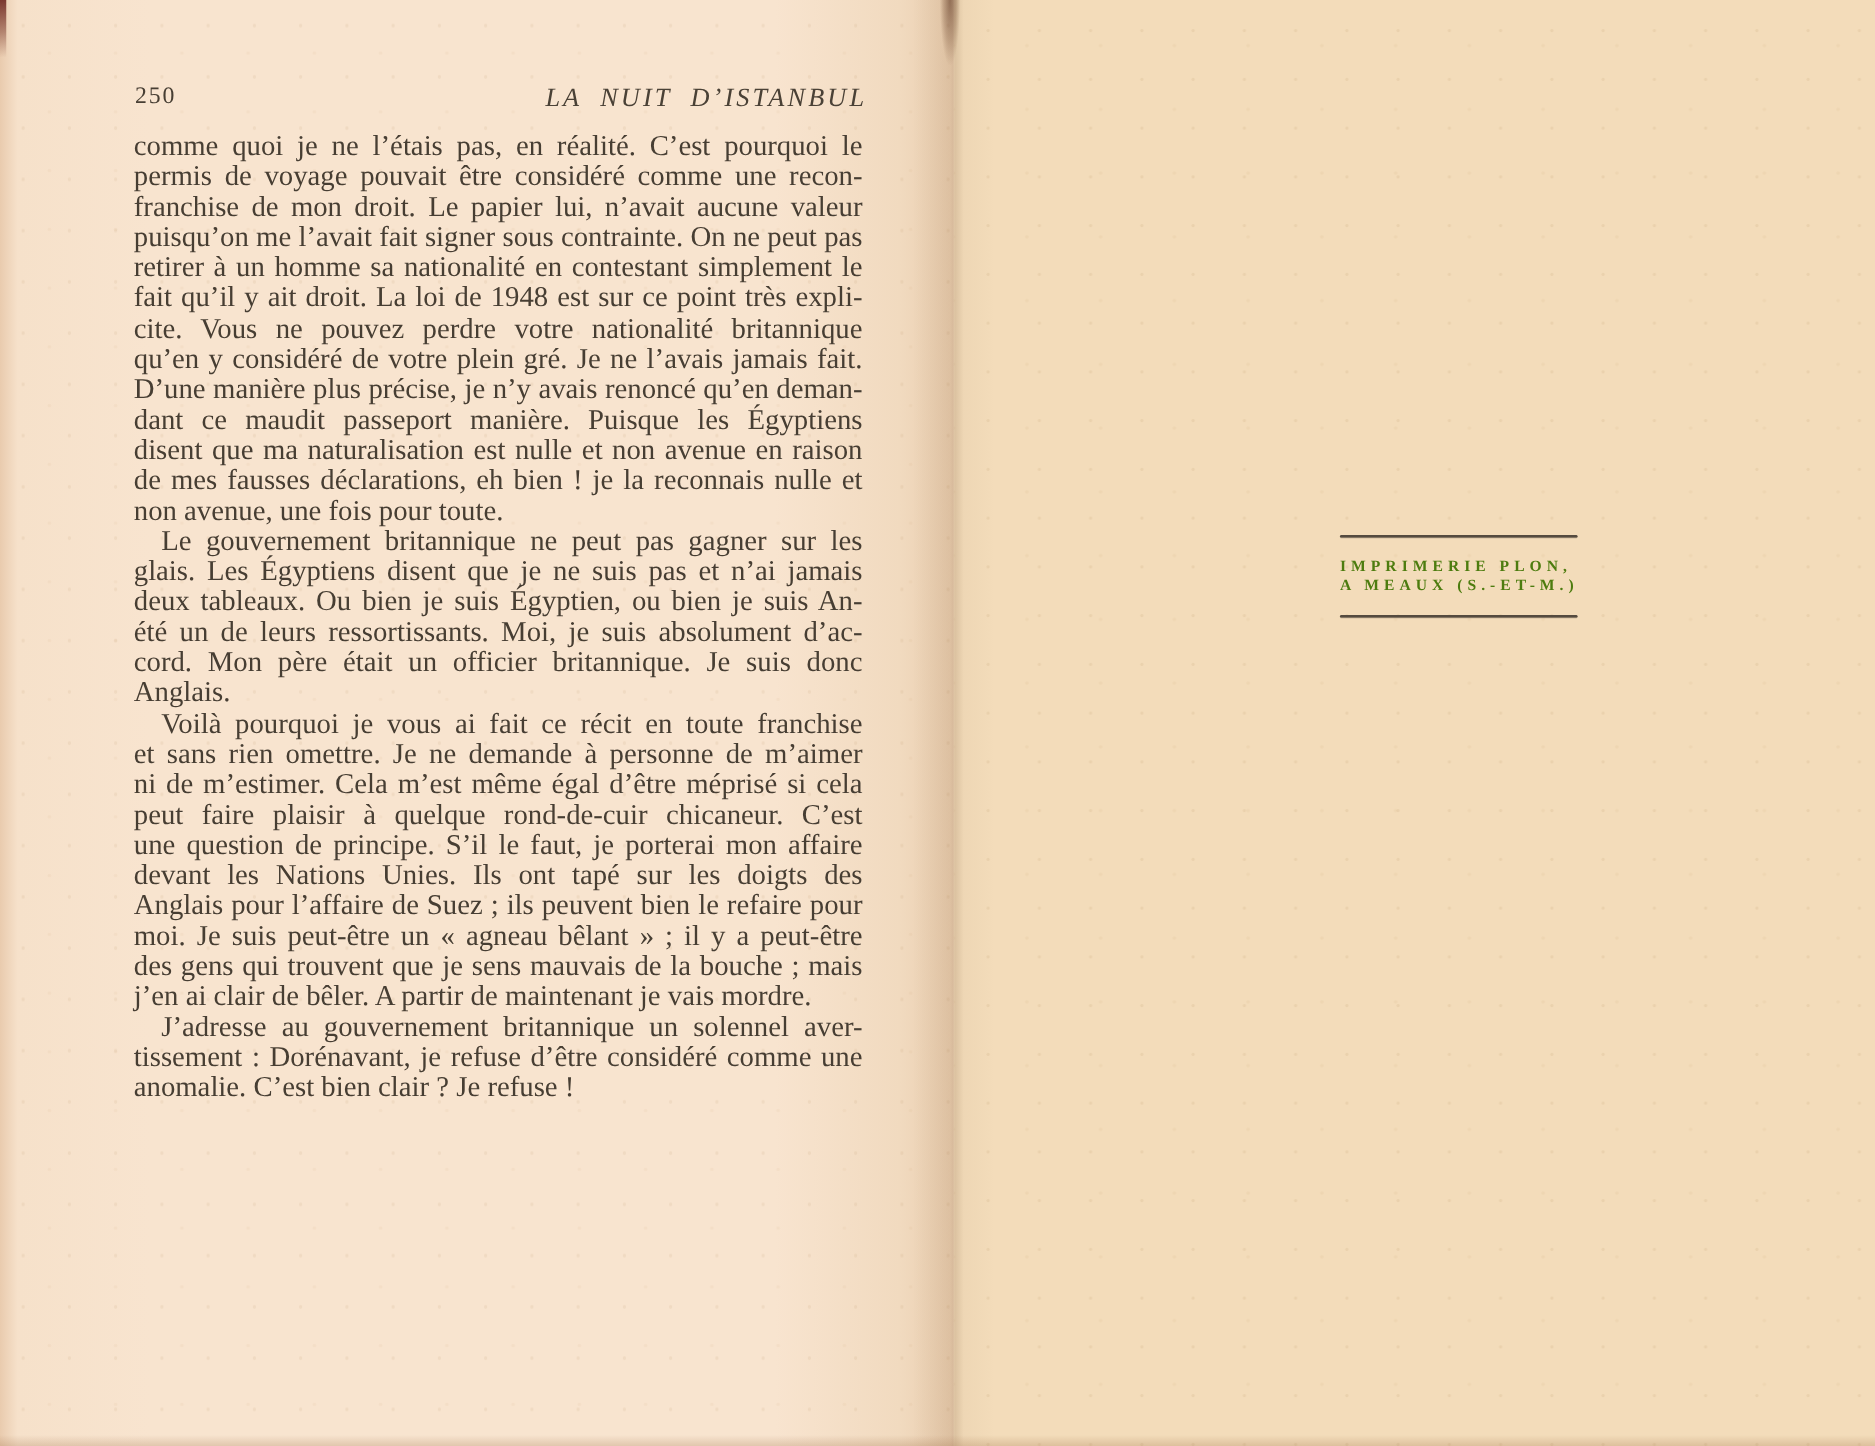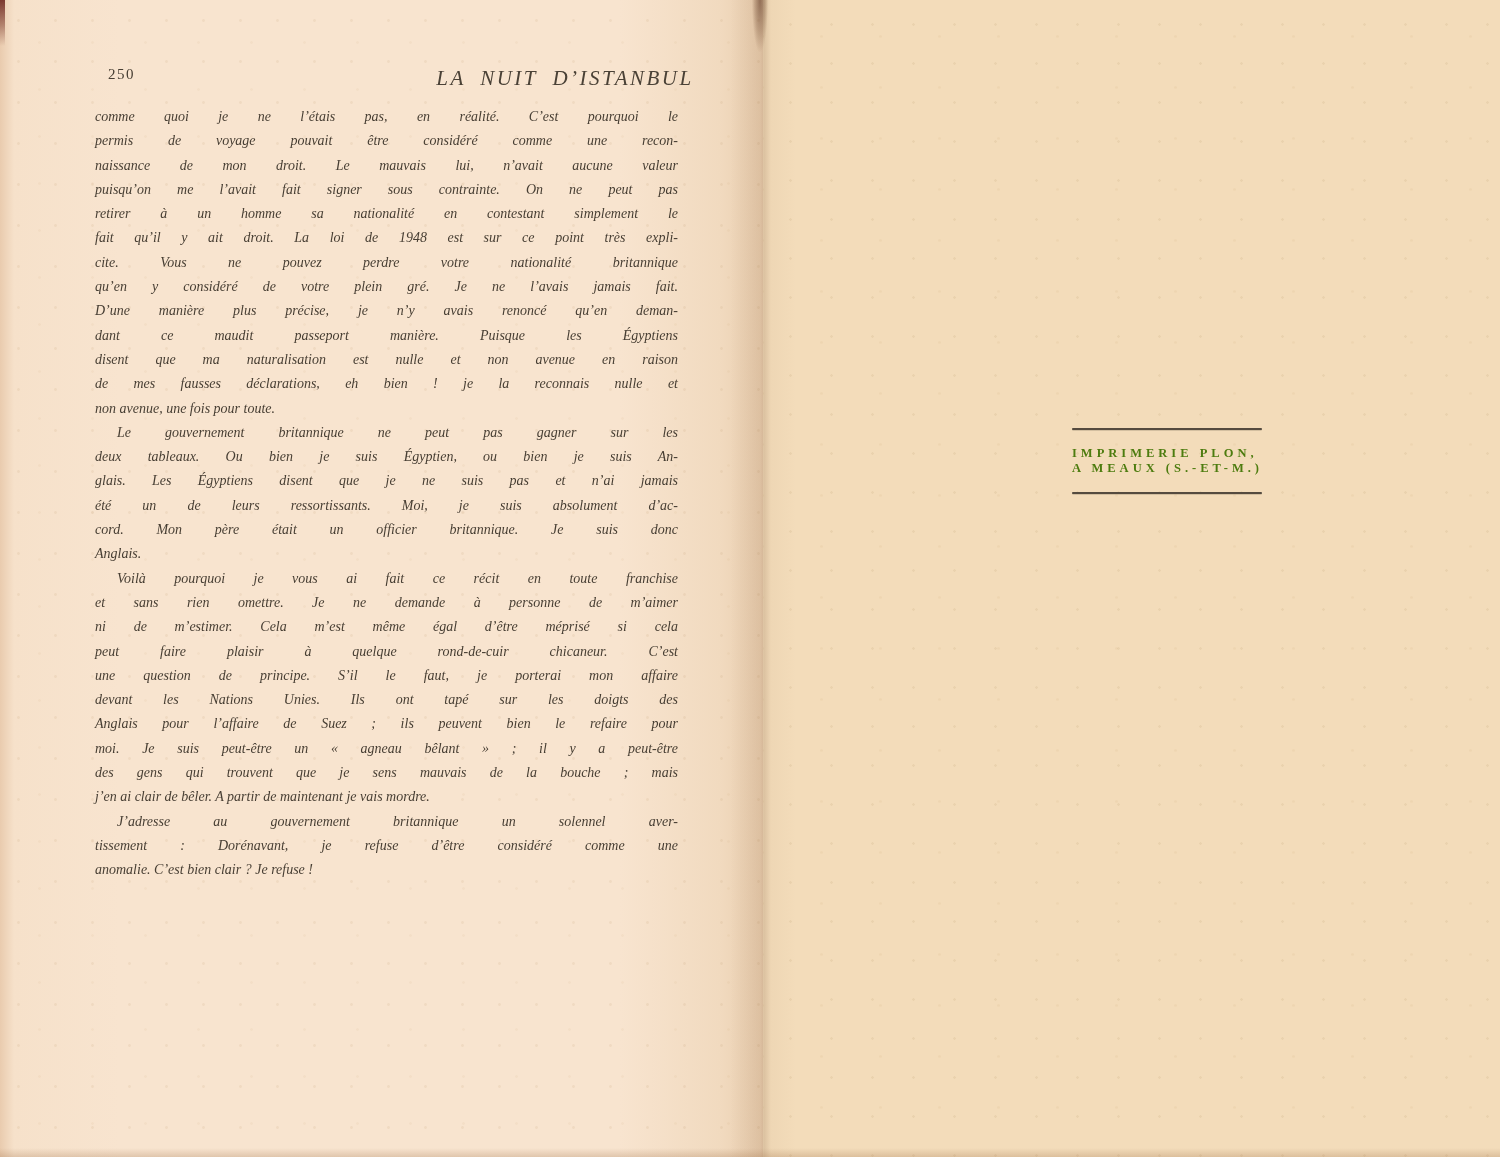--- a/index.html
+++ b/index.html
@@ -53,32 +53,32 @@
        rgba(104,30,24,0.85) 0%, rgba(110,40,28,0.45) 55%, rgba(110,40,28,0) 100%);
     pointer-events: none;
   }
   .bottom-edge-shadow {
     position: absolute; left: 0; bottom: 0; width: 1500px; height: 9px;
     background: linear-gradient(to bottom, rgba(150,100,55,0) 0%, rgba(140,90,50,0.22) 100%);
     pointer-events: none;
   }
   .folio {
     position: absolute; left: 108px; top: 66px;
-    font-size: 15px; letter-spacing: 1.5px; color: #473e33;
+    font-size: 19px; letter-spacing: 1.5px; color: #473e33;
   }
   .running-title {
     position: absolute; left: 378px; top: 66px; width: 374px;
     text-align: center;
     font-style: italic; font-size: 21px;
     letter-spacing: 2.5px; word-spacing: 7px;
     color: #4a4136;
   }
   .textblock {
-    position: absolute; left: 95px; top: 105px; width: 583px;
-    font-size: 14px; line-height: 24.3px; color: #473e33; font-style: italic;
+    position: absolute; left: 107px; top: 105px; width: 583px;
+    font-size: 23px; line-height: 24.3px; color: #473e33;
   }
   .para { margin: 0; }
   .bl { text-align: justify; text-align-last: justify; }
   .bl.last { text-align: right; text-align-last: left; }
   .bl.ind { text-indent: 22px; }
 
   
   .colophon {
     position: absolute; left: 1072px; top: 428px; width: 190px;
     color: #4d7c0f;
@@ -103,37 +103,37 @@
 
     <div class="folio">250</div>
 
     <div class="running-title">LA NUIT D’ISTANBUL</div>
 
     <div class="textblock">
 
       <div class="para">
         <div class="bl">comme quoi je ne l’étais pas, en réalité. C’est pourquoi le</div>
         <div class="bl">permis de voyage pouvait être considéré comme une recon-</div>
-        <div class="bl">naissance de mon droit. Le mauvais lui, n’avait aucune valeur</div>
+        <div class="bl">franchise de mon droit. Le papier lui, n’avait aucune valeur</div>
         <div class="bl">puisqu’on me l’avait fait signer sous contrainte. On ne peut pas</div>
         <div class="bl">retirer à un homme sa nationalité en contestant simplement le</div>
         <div class="bl">fait qu’il y ait droit. La loi de 1948 est sur ce point très expli-</div>
         <div class="bl">cite. Vous ne pouvez perdre votre nationalité britannique</div>
         <div class="bl">qu’en y considéré de votre plein gré. Je ne l’avais jamais fait.</div>
         <div class="bl">D’une manière plus précise, je n’y avais renoncé qu’en deman-</div>
         <div class="bl">dant ce maudit passeport manière. Puisque les Égyptiens</div>
         <div class="bl">disent que ma naturalisation est nulle et non avenue en raison</div>
         <div class="bl">de mes fausses déclarations, eh bien ! je la reconnais nulle et</div>
         <div class="bl last">non avenue, une fois pour toute.</div>
       </div>
 
       <div class="para">
         <div class="bl ind">Le gouvernement britannique ne peut pas gagner sur les</div>
+        <div class="bl">glais. Les Égyptiens disent que je ne suis pas et n’ai jamais</div>
         <div class="bl">deux tableaux. Ou bien je suis Égyptien, ou bien je suis An-</div>
-        <div class="bl">glais. Les Égyptiens disent que je ne suis pas et n’ai jamais</div>
         <div class="bl">été un de leurs ressortissants. Moi, je suis absolument d’ac-</div>
         <div class="bl">cord. Mon père était un officier britannique. Je suis donc</div>
         <div class="bl last">Anglais.</div>
       </div>
 
       <div class="para">
         <div class="bl ind">Voilà pourquoi je vous ai fait ce récit en toute franchise</div>
         <div class="bl">et sans rien omettre. Je ne demande à personne de m’aimer</div>
         <div class="bl">ni de m’estimer. Cela m’est même égal d’être méprisé si cela</div>
         <div class="bl">peut faire plaisir à quelque rond-de-cuir chicaneur. C’est</div>

